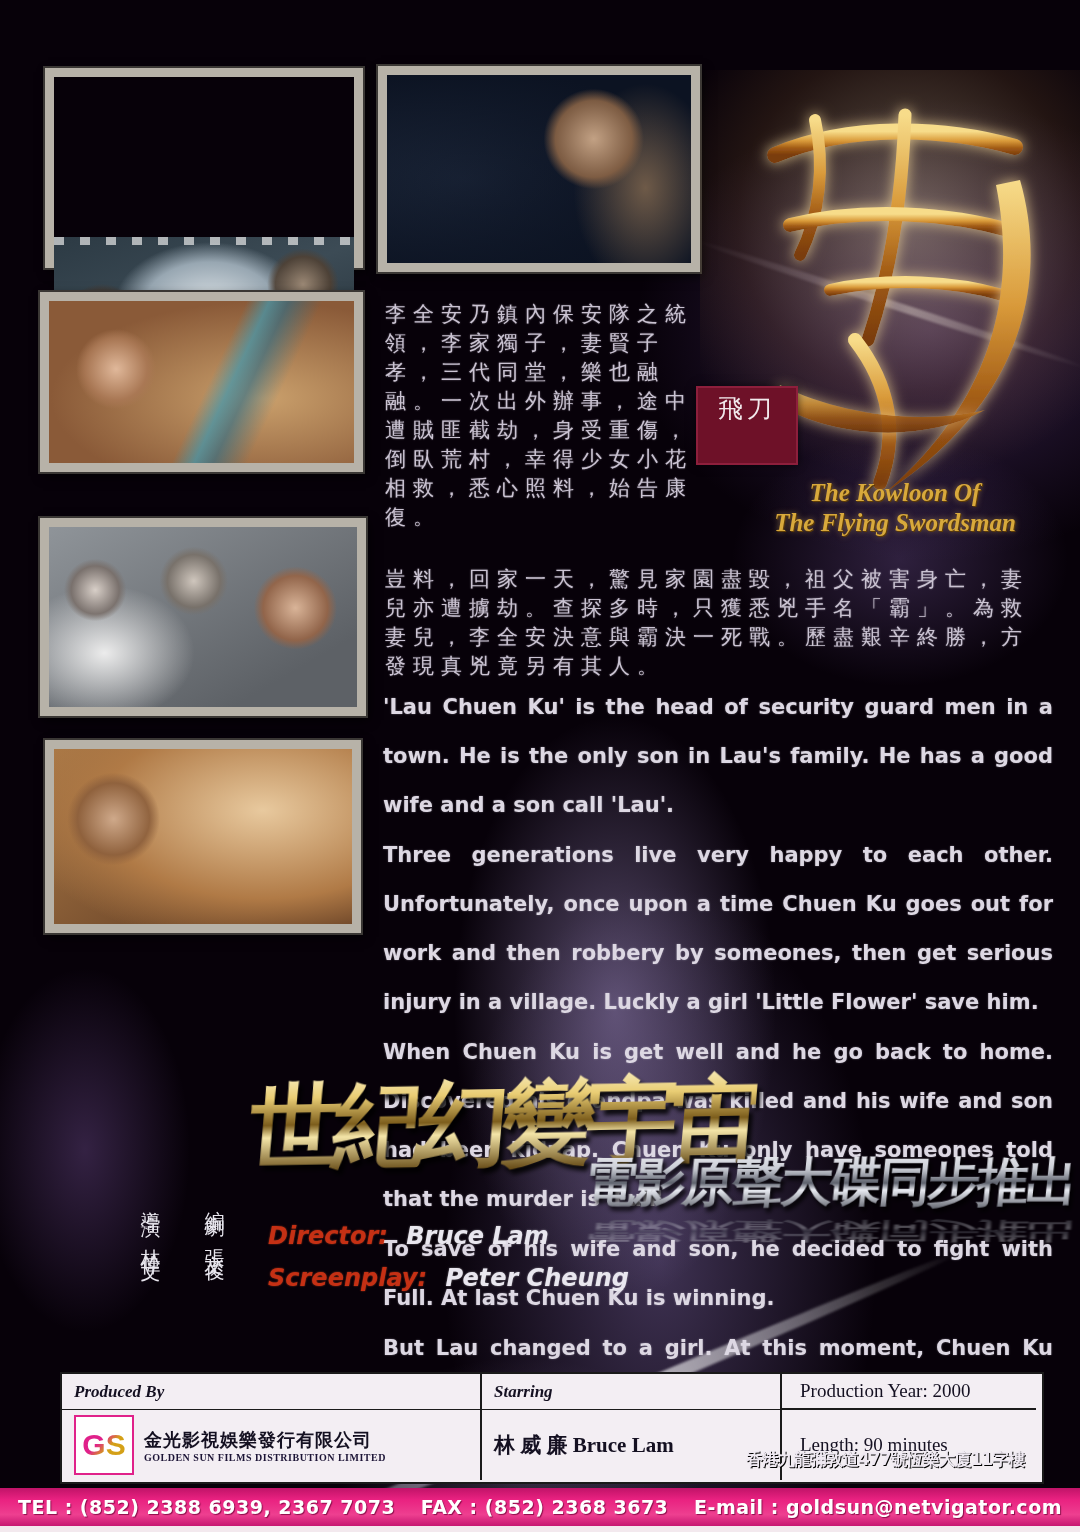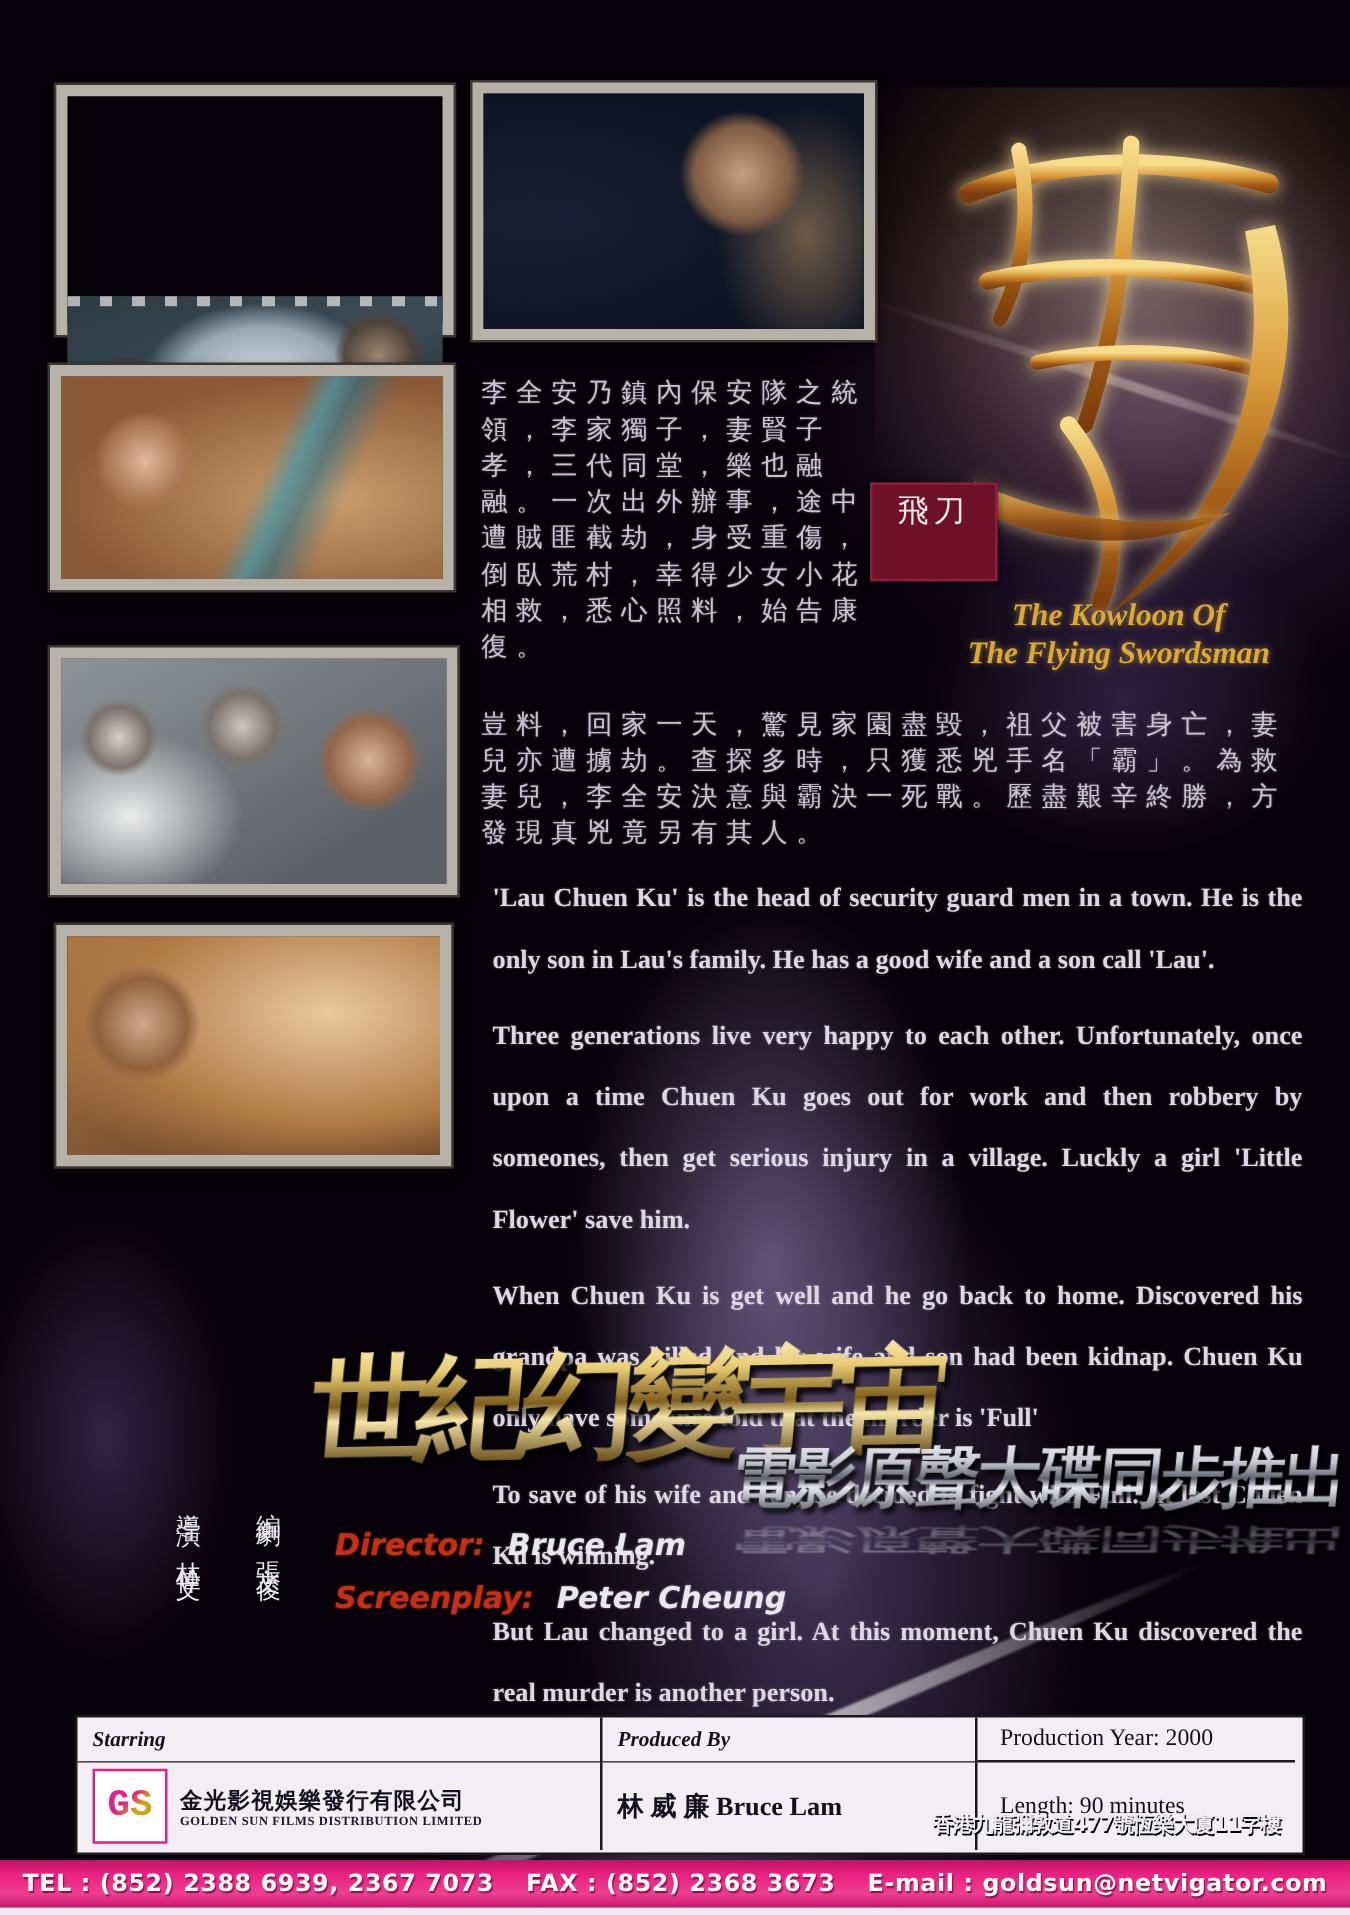--- a/index.html
+++ b/index.html
@@ -42,22 +42,22 @@
       linear-gradient(140deg,#a97846,#5e3a22 85%),#7a4a2c;}
   #still5 .inner{background:
       radial-gradient(circle 66px at 68% 34%, #c2a184, rgba(130,95,68,.95) 58%, transparent 76%),
       radial-gradient(ellipse 90px 130px at 85% 60%, #6e5a48, transparent 80%),
       radial-gradient(ellipse at 25% 55%, #35466010, #0c1322 75%),
       linear-gradient(120deg,#1a2436 0%, #0a1020 100%),#0a1020;}
   
   .cn{color:#cac3d2;font-size:21px;letter-spacing:7px;line-height:29px;
       text-shadow:0 0 2px rgba(230,225,240,.45);word-break:break-all;}
   
-  .syn p{margin:12px;color:#ddd8e3;font-size:21px;line-height:49px;font-weight:600;
-      text-align:justify;text-shadow:0 0 2px rgba(245,240,255,.4);font-family:Liberation Serif, serif;}
+  .syn p{margin:1px;color:#ddd8e3;font-size:21px;line-height:49px;font-weight:600;
+      text-align:justify;text-shadow:0 0 2px rgba(245,240,255,.4);}
   
   .glow{background:radial-gradient(circle at 55% 32%, rgba(255,230,185,.38), rgba(160,110,60,.18) 45%, transparent 68%);}
   
   .gold-title{font-family:"Liberation Serif",serif;font-style:italic;font-weight:bold;
       color:#d8a93c;text-align:center;line-height:30px;font-size:25px;
       text-shadow:1px 1px 0 #5e3c06, 0 0 6px rgba(255,210,120,.5);}
   
   .stamp{background:#6e1128;border:2px solid #8d1f3c;color:#f2e9ec;font-size:25px;
       line-height:32px;letter-spacing:4px;text-align:center;padding-top:5px;
       word-break:break-all;box-shadow:0 0 8px rgba(0,0,0,.6);}
@@ -81,21 +81,21 @@
   .tbl{background:#f3eef3;border:2px solid #1a1a1a;display:grid;
       grid-template-columns:420px 300px 254px;grid-template-rows:36px 70px;
       font-family:"Liberation Serif",serif;color:#141021;}
   .cell{border-right:2px solid #1a1a1a;border-bottom:1px solid #1a1a1a;padding:4px 12px;box-sizing:border-box;}
   .cell.hdr{font-style:italic;font-size:17px;font-weight:bold;display:flex;align-items:center;}
   .cell.last{border-right:none;}
   .cell.nb{border-bottom:none;}
   .prodcell{display:flex;align-items:center;gap:10px;}
   .gs-logo{width:56px;height:56px;flex:0 0 56px;border:2px solid #e0218a;background:#fff;
       display:flex;align-items:center;justify-content:center;}
-  .gs-mono{font-family:Liberation Mono, monospace;font-weight:bold;font-size:30px;
+  .gs-mono{font-family:Liberation Sans, sans-serif;font-weight:bold;font-size:30px;
       background:linear-gradient(135deg,#e0218a 40%,#d4a017 60%);-webkit-background-clip:text;
       background-clip:text;color:transparent;}
   .co-cn{font-weight:bold;font-size:18px;letter-spacing:1px;line-height:24px;}
   .co-en{font-weight:bold;font-size:10px;letter-spacing:.5px;color:#1c1436;}
   .star-val{font-size:21px;font-weight:bold;display:flex;align-items:center;height:100%;}
   .yearlen{font-size:19px;display:flex;align-items:center;padding-left:18px;box-sizing:border-box;}
   
   .addr{color:#efe9f2;font-weight:bold;font-size:19px;text-shadow:1px 1px 0 #000;}
   .pinkbar{background:linear-gradient(180deg,#c01368 0%,#e92180 30%,#ee3f90 70%,#c61670 100%);
       display:flex;align-items:center;justify-content:space-between;padding:0 18px;box-sizing:border-box;}
@@ -189,24 +189,24 @@
     <span class="lbl">Director:</span>
     <span class="nm">Bruce Lam</span>
   </div>
   <div class="abs ecred" style="left:268px;top:1264px;">
     <span class="lbl">Screenplay:</span>
     <span class="nm">Peter Cheung</span>
   </div>
 
   <div class="abs tbl" style="left:60px;top:1372px;width:980px;height:108px;">
     <div class="cell hdr">
+      <span>Produced By</span>
+    </div>
+    <div class="cell hdr">
       <span>Starring</span>
-    </div>
-    <div class="cell hdr">
-      <span>Produced By</span>
     </div>
     <div class="cell last yearlen" style="border-bottom:2px solid #1a1a1a;">
       <span>Production Year: 2000</span>
     </div>
     <div class="cell nb prodcell">
       <div class="gs-logo">
         <span class="gs-mono">GS</span>
       </div>
       <div>
         <div class="co-cn">金光影視娛樂發行有限公司</div>

